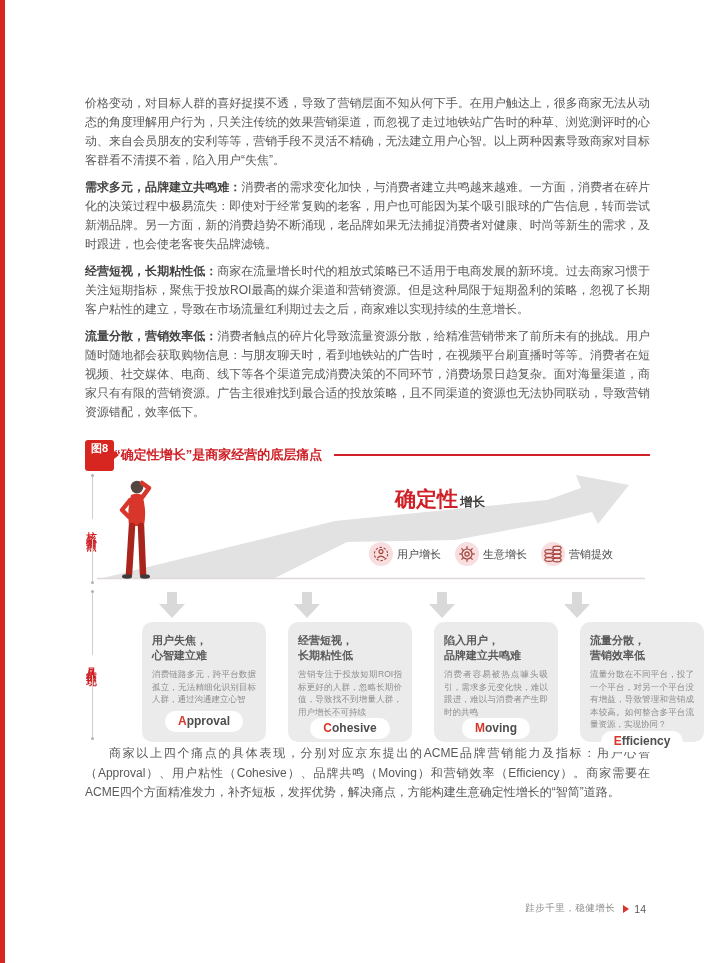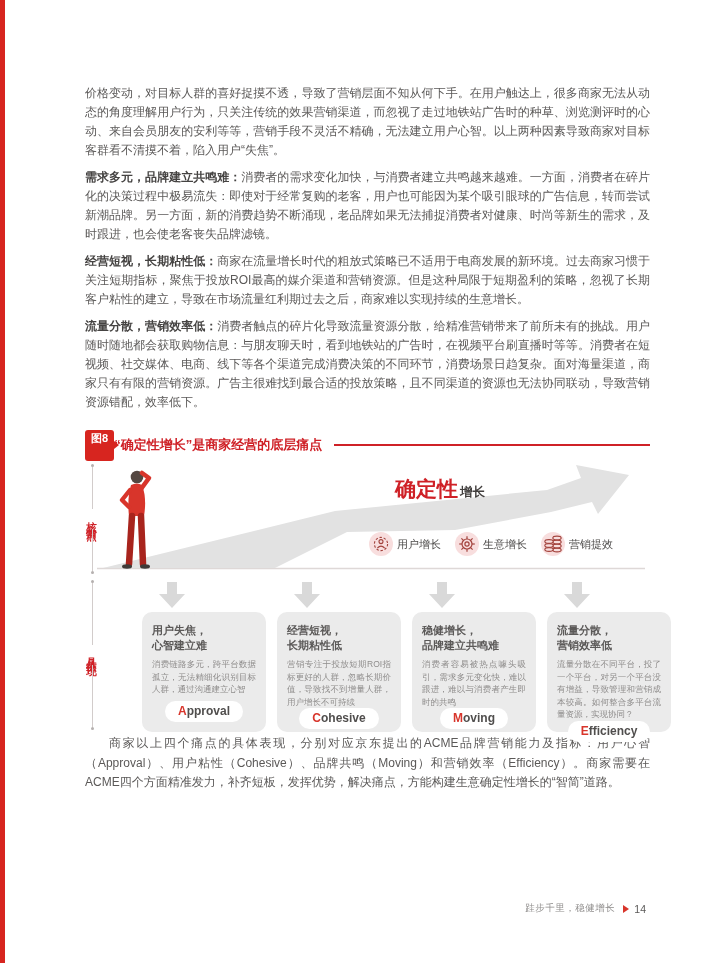--- a/index.html
+++ b/index.html
@@ -1,21 +1,21 @@
 <!DOCTYPE html>
 <html><head>
 <meta charset="utf-8">
 <style>
   html,body{margin:0;padding:0;}
   body{
     width:710px;height:963px;position:relative;background:#ffffff;
     font-family:"Liberation Sans", sans-serif;overflow:hidden;
   }
   .red-stripe{position:absolute;left:0;top:0;width:5px;height:963px;background:#d7251f;}
-  .content{position:absolute;left:85px;top:84px;width:565px;}
+  .content{position:absolute;left:85px;top:94px;width:565px;}
   .para{font-size:12px;line-height:19px;color:#5b5958;text-align:justify;margin:0 0 8px 0;}
   .para .lead{font-weight:bold;color:#454342;}
   .closing{text-indent:2em;line-height:19.5px;}
 
   .fig-header{display:flex;align-items:center;margin-top:24px;height:18px;}
   .fig-tag{position:relative;background:#d7251f;color:#fff;font-size:11px;font-weight:bold;
     padding:1px 6px 16px;border-radius:3px;line-height:14px;}
   .fig-tag::after{content:"";position:absolute;right:-5px;top:50%;margin-top:-4px;
     border-left:5px solid #d7251f;border-top:4px solid transparent;border-bottom:4px solid transparent;}
   .fig-title{color:#cf2127;font-size:13px;font-weight:bold;white-space:nowrap;}
@@ -25,21 +25,21 @@
   .rail{position:absolute;left:0;width:14px;display:flex;flex-direction:column;align-items:center;}
   .rail-top{top:2px;height:110px;}
   .rail-bottom{top:118px;height:150px;}
   .rail .dot{width:3px;height:3px;border-radius:50%;background:#b5b0af;flex:none;}
   .rail .line{width:1px;flex:1;background:#d2cccb;}
   .rail .label{writing-mode:vertical-rl;color:#cf2127;font-size:10.5px;font-weight:bold;
     letter-spacing:3px;margin:4px 0;}
 
   .scene{position:absolute;left:10px;top:0;}
   .down-arrow{position:absolute;top:120px;width:26px;height:26px;}
-  .boxes{position:absolute;left:25px;top:150px;display:flex;gap:11px;padding-left:32px;}
+  .boxes{position:absolute;left:25px;top:150px;display:flex;gap:22px;padding-left:32px;}
   .pain-box{width:124px;height:120px;background:#ebebeb;border-radius:10px;
     padding:11px 10px 10px;box-sizing:border-box;display:flex;flex-direction:column;}
   .pain-title{font-size:11px;font-weight:bold;color:#5b5958;line-height:1.32;}
   .pain-body{font-size:8.5px;color:#8f8d8c;line-height:1.48;margin-top:6px;text-align:justify;}
   .pill{margin-top:auto;align-self:center;background:#ffffff;border-radius:11px;
     padding:3px 13px 4px;font-size:12px;font-weight:bold;color:#504e4d;white-space:nowrap;line-height:14px;}
   .pill .initial{color:#d8352b;}
 
   .footer{position:absolute;right:64px;top:902px;display:flex;align-items:center;}
   .footer .slogan{font-size:9.5px;color:#8f8d8c;letter-spacing:0.5px;}
@@ -170,21 +170,21 @@
         <div class="pain-title">
           <div>经营短视，</div>
           <div>长期粘性低</div>
         </div>
         <div class="pain-body">营销专注于投放短期ROI指标更好的人群，忽略长期价值，导致找不到增量人群，用户增长不可持续</div>
         <div class="pill"><span class="initial">C</span><span>ohesive</span></div>
       </div>
 
       <div class="pain-box">
         <div class="pain-title">
-          <div>稳健增长，</div>
+          <div>陷入用户，</div>
           <div>品牌建立共鸣难</div>
         </div>
         <div class="pain-body">消费者容易被热点噱头吸引，需求多元变化快，难以跟进，难以与消费者产生即时的共鸣</div>
         <div class="pill"><span class="initial">M</span><span>oving</span></div>
       </div>
 
       <div class="pain-box">
         <div class="pain-title">
           <div>流量分散，</div>
           <div>营销效率低</div>

